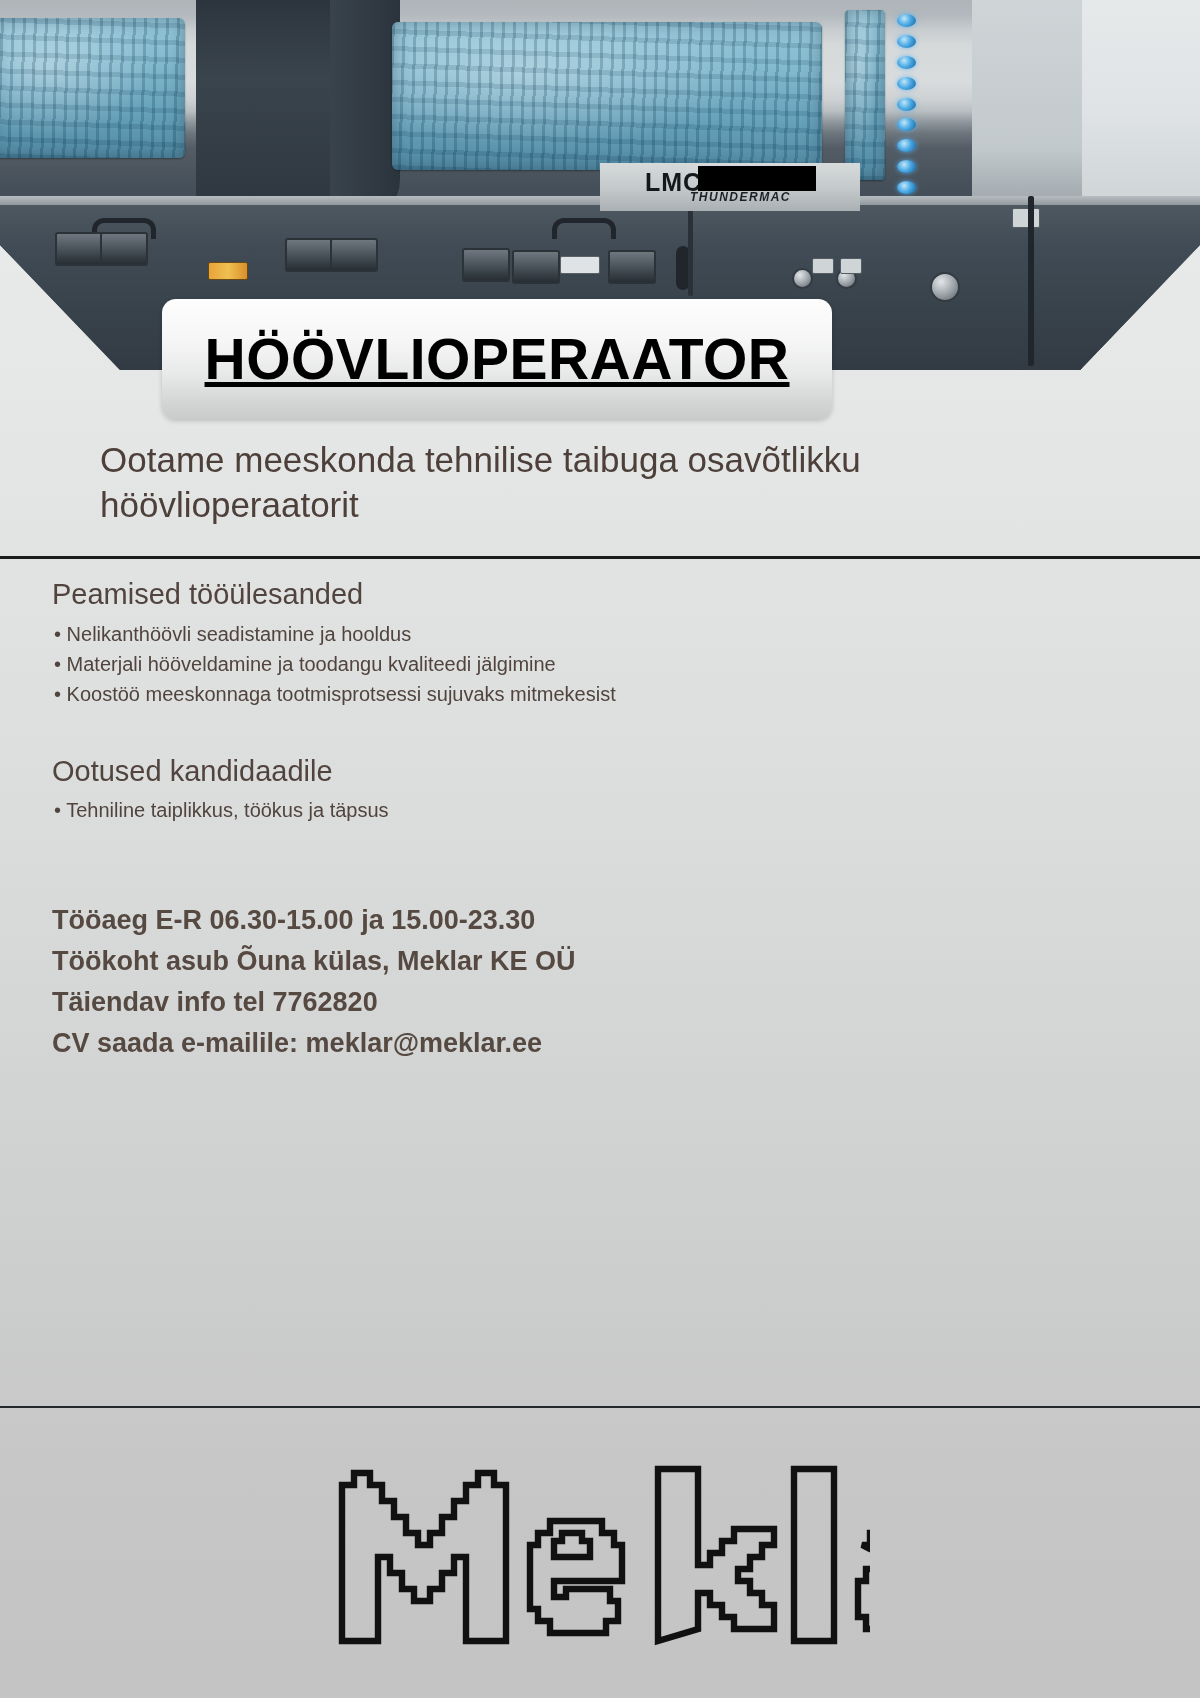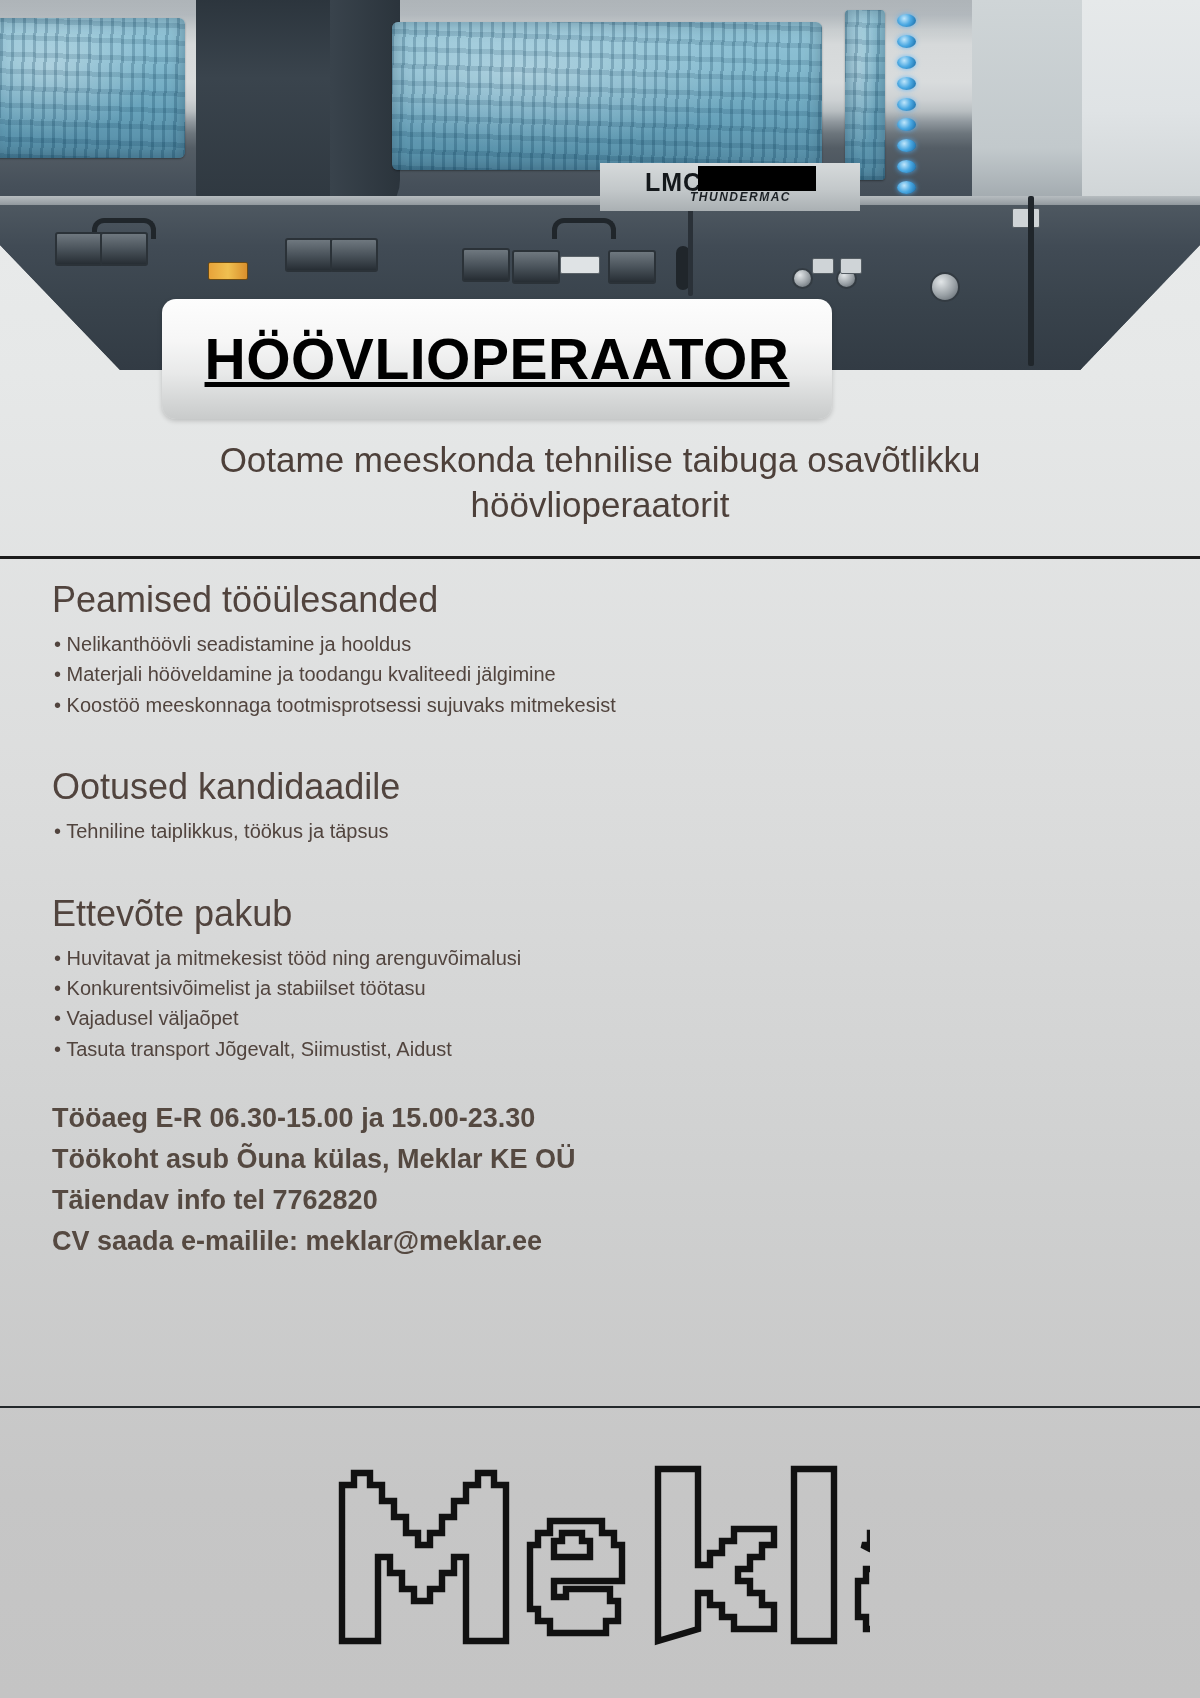--- a/index.html
+++ b/index.html
@@ -263,21 +263,21 @@
     line-height: 1;
     text-decoration: underline;
   }
 
   
   .subtitle {
     position: absolute;
     left: 100px;
     top: 438px;
     width: 1000px;
-    text-align: center;
+    text-align: left;
     font-size: 35px;
     color: #4d403a;
     line-height: 1.28;
     font-family: "Liberation Sans", sans-serif;
   }
 
   
   .rule {
     position: absolute;
     left: 0;
@@ -289,21 +289,21 @@
   .rule-bottom { top: 1406px; height: 2px; background: #23282b; }
 
   
   .body-wrap {
     position: absolute;
     left: 52px;
     top: 573px;
     width: 1100px;
   }
   .sec-head {
-    font-size: 36px;
+    font-size: 29px;
     color: #51443e;
     line-height: 1.5;
     margin: 0 0 2px 0;
     font-family: "Liberation Sans", sans-serif;
   }
   .bullet {
     font-size: 20px;
     color: #51443e;
     line-height: 1.52;
     margin: 0;
@@ -421,27 +421,20 @@
 
     <div class="gap"></div>
 
     <div>
       <p class="sec-head">Ootused kandidaadile</p>
       <p class="bullet">• Tehniline taiplikkus, töökus ja täpsus</p>
     </div>
 
     <div class="gap"></div>
 
-    <div>
-      <p class="sec-head">Ettevõte pakub</p>
-      <p class="bullet">• Huvitavat ja mitmekesist tööd ning arenguvõimalusi</p>
-      <p class="bullet">• Konkurentsivõimelist ja stabiilset töötasu</p>
-      <p class="bullet">• Vajadusel väljaõpet</p>
-      <p class="bullet">• Tasuta transport Jõgevalt, Siimustist, Aidust</p>
-    </div>
 
     <div class="contact">
       <p>Tööaeg E-R 06.30-15.00 ja 15.00-23.30</p>
       <p>Töökoht asub Õuna külas, Meklar KE OÜ</p>
       <p>Täiendav info tel 7762820</p>
       <p>CV saada e-mailile: meklar@meklar.ee</p>
     </div>
   </div>
 
   <div class="rule rule-bottom"></div>

